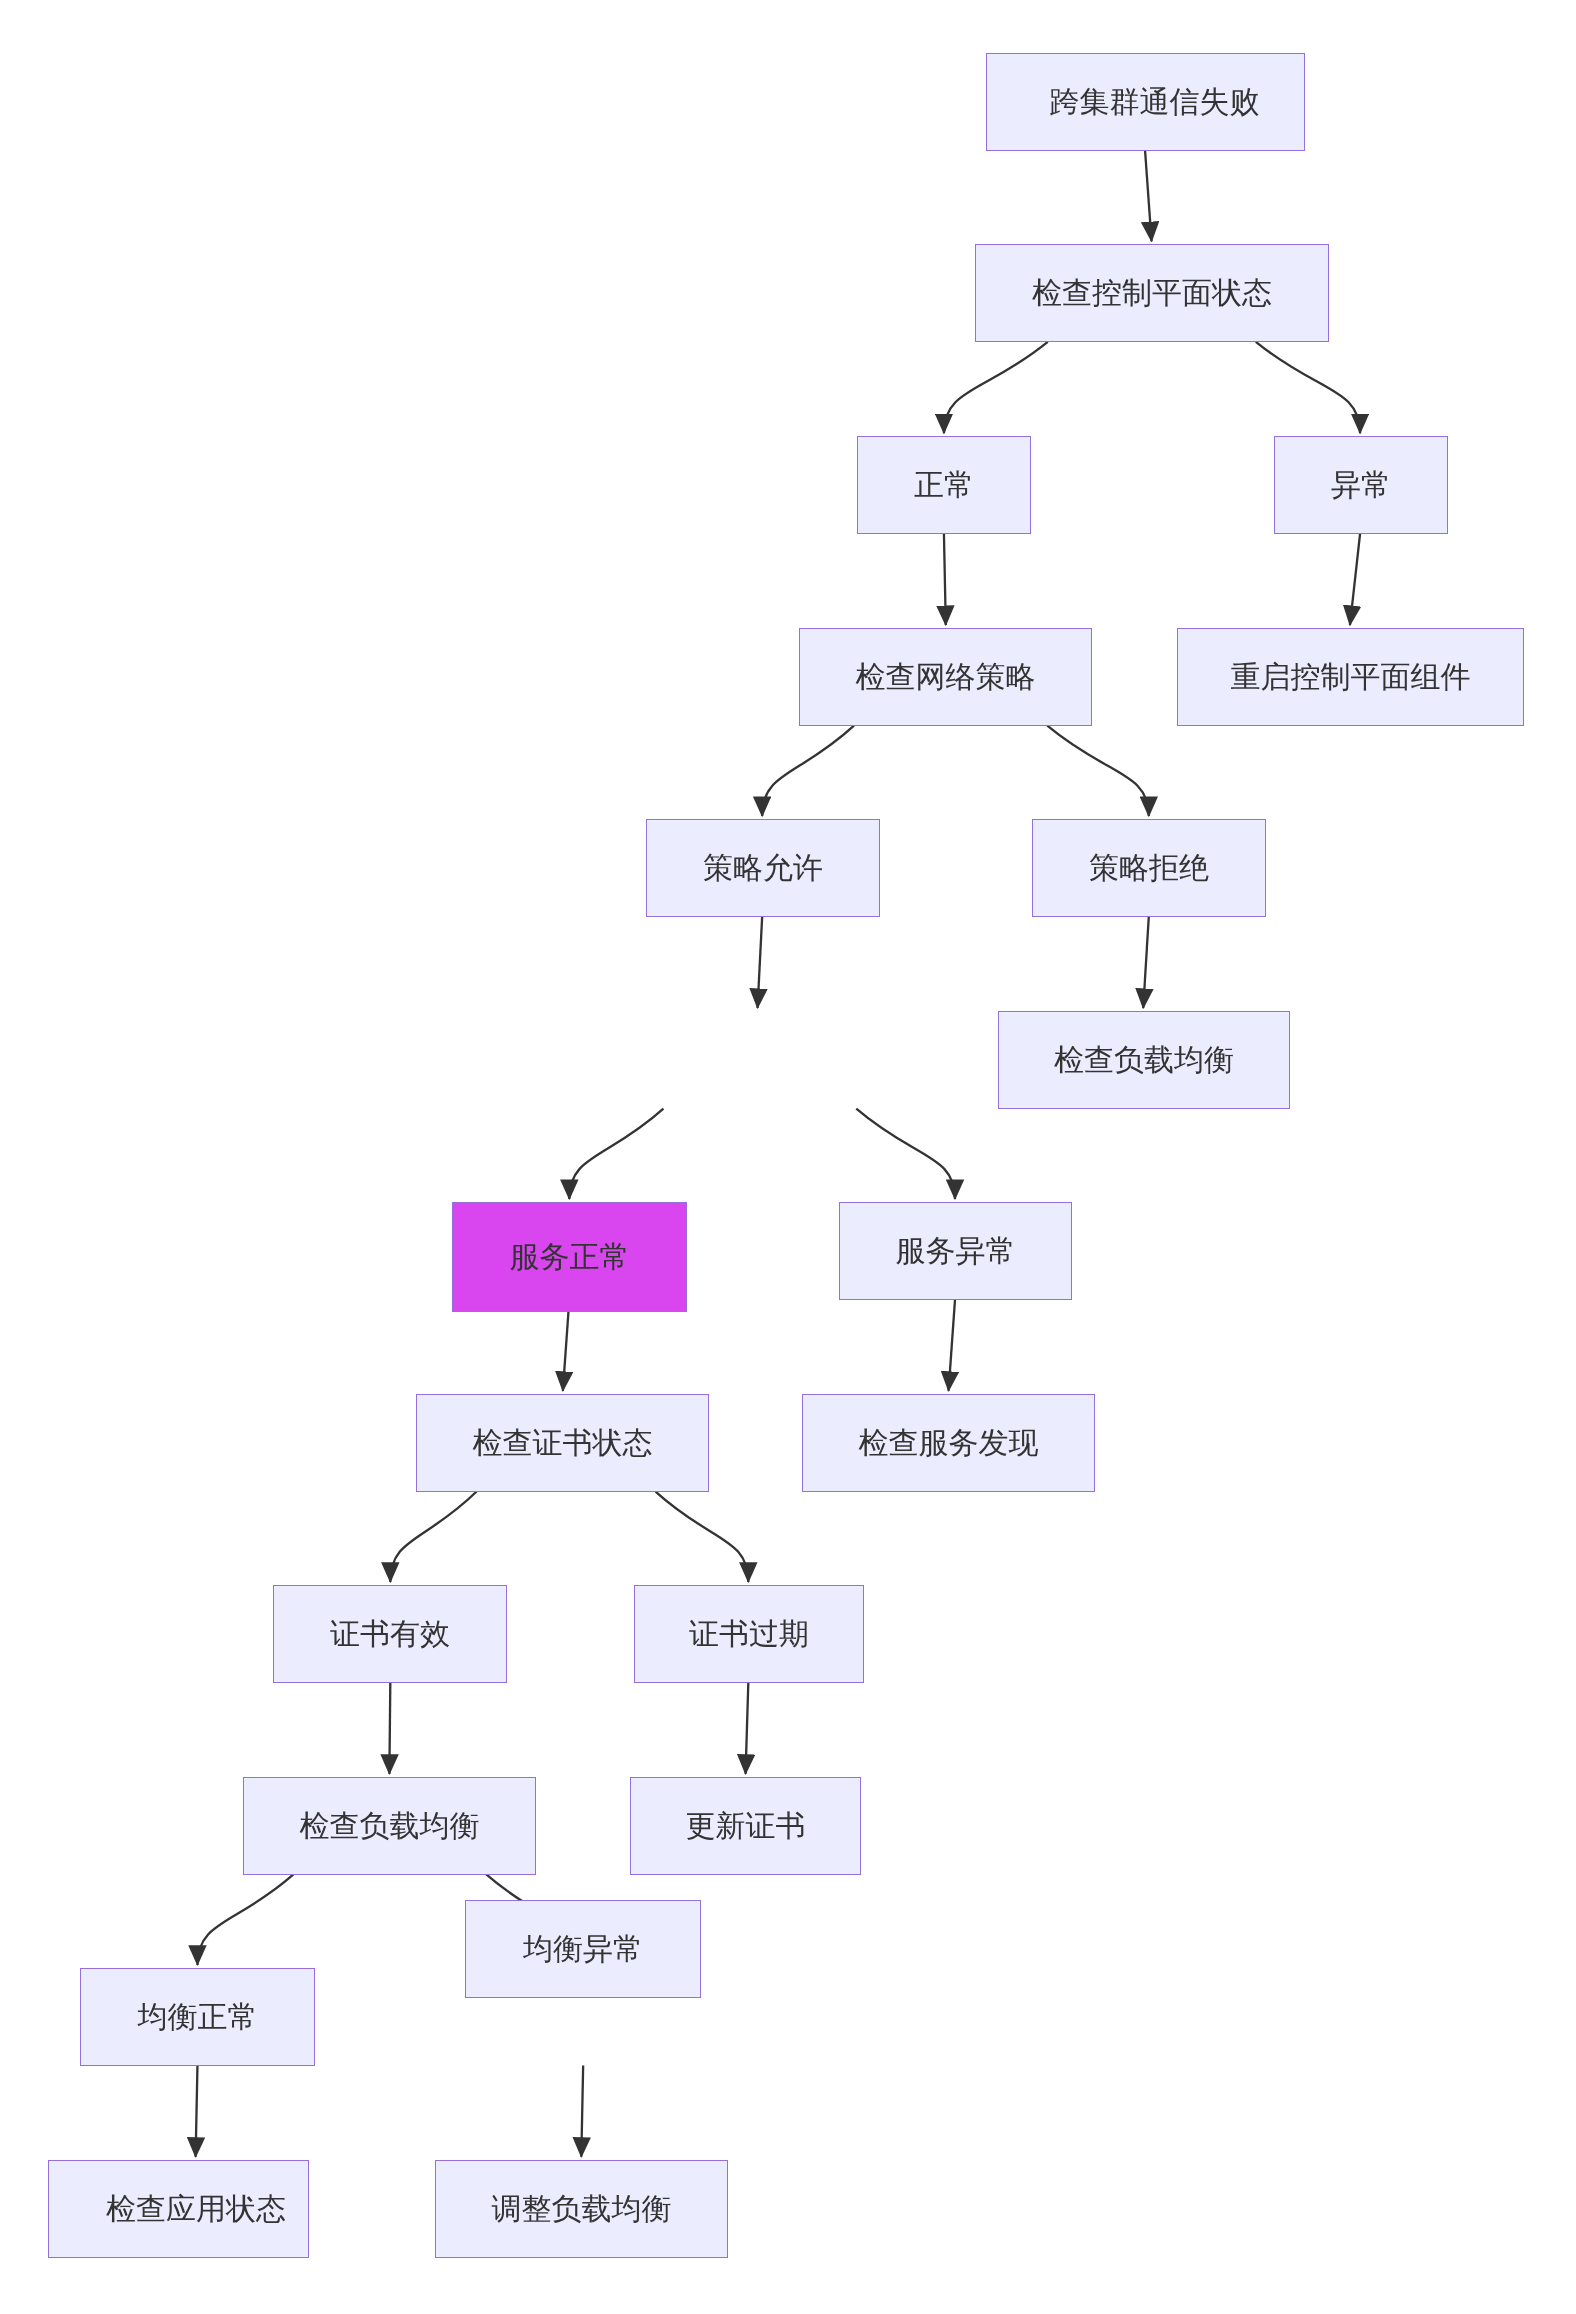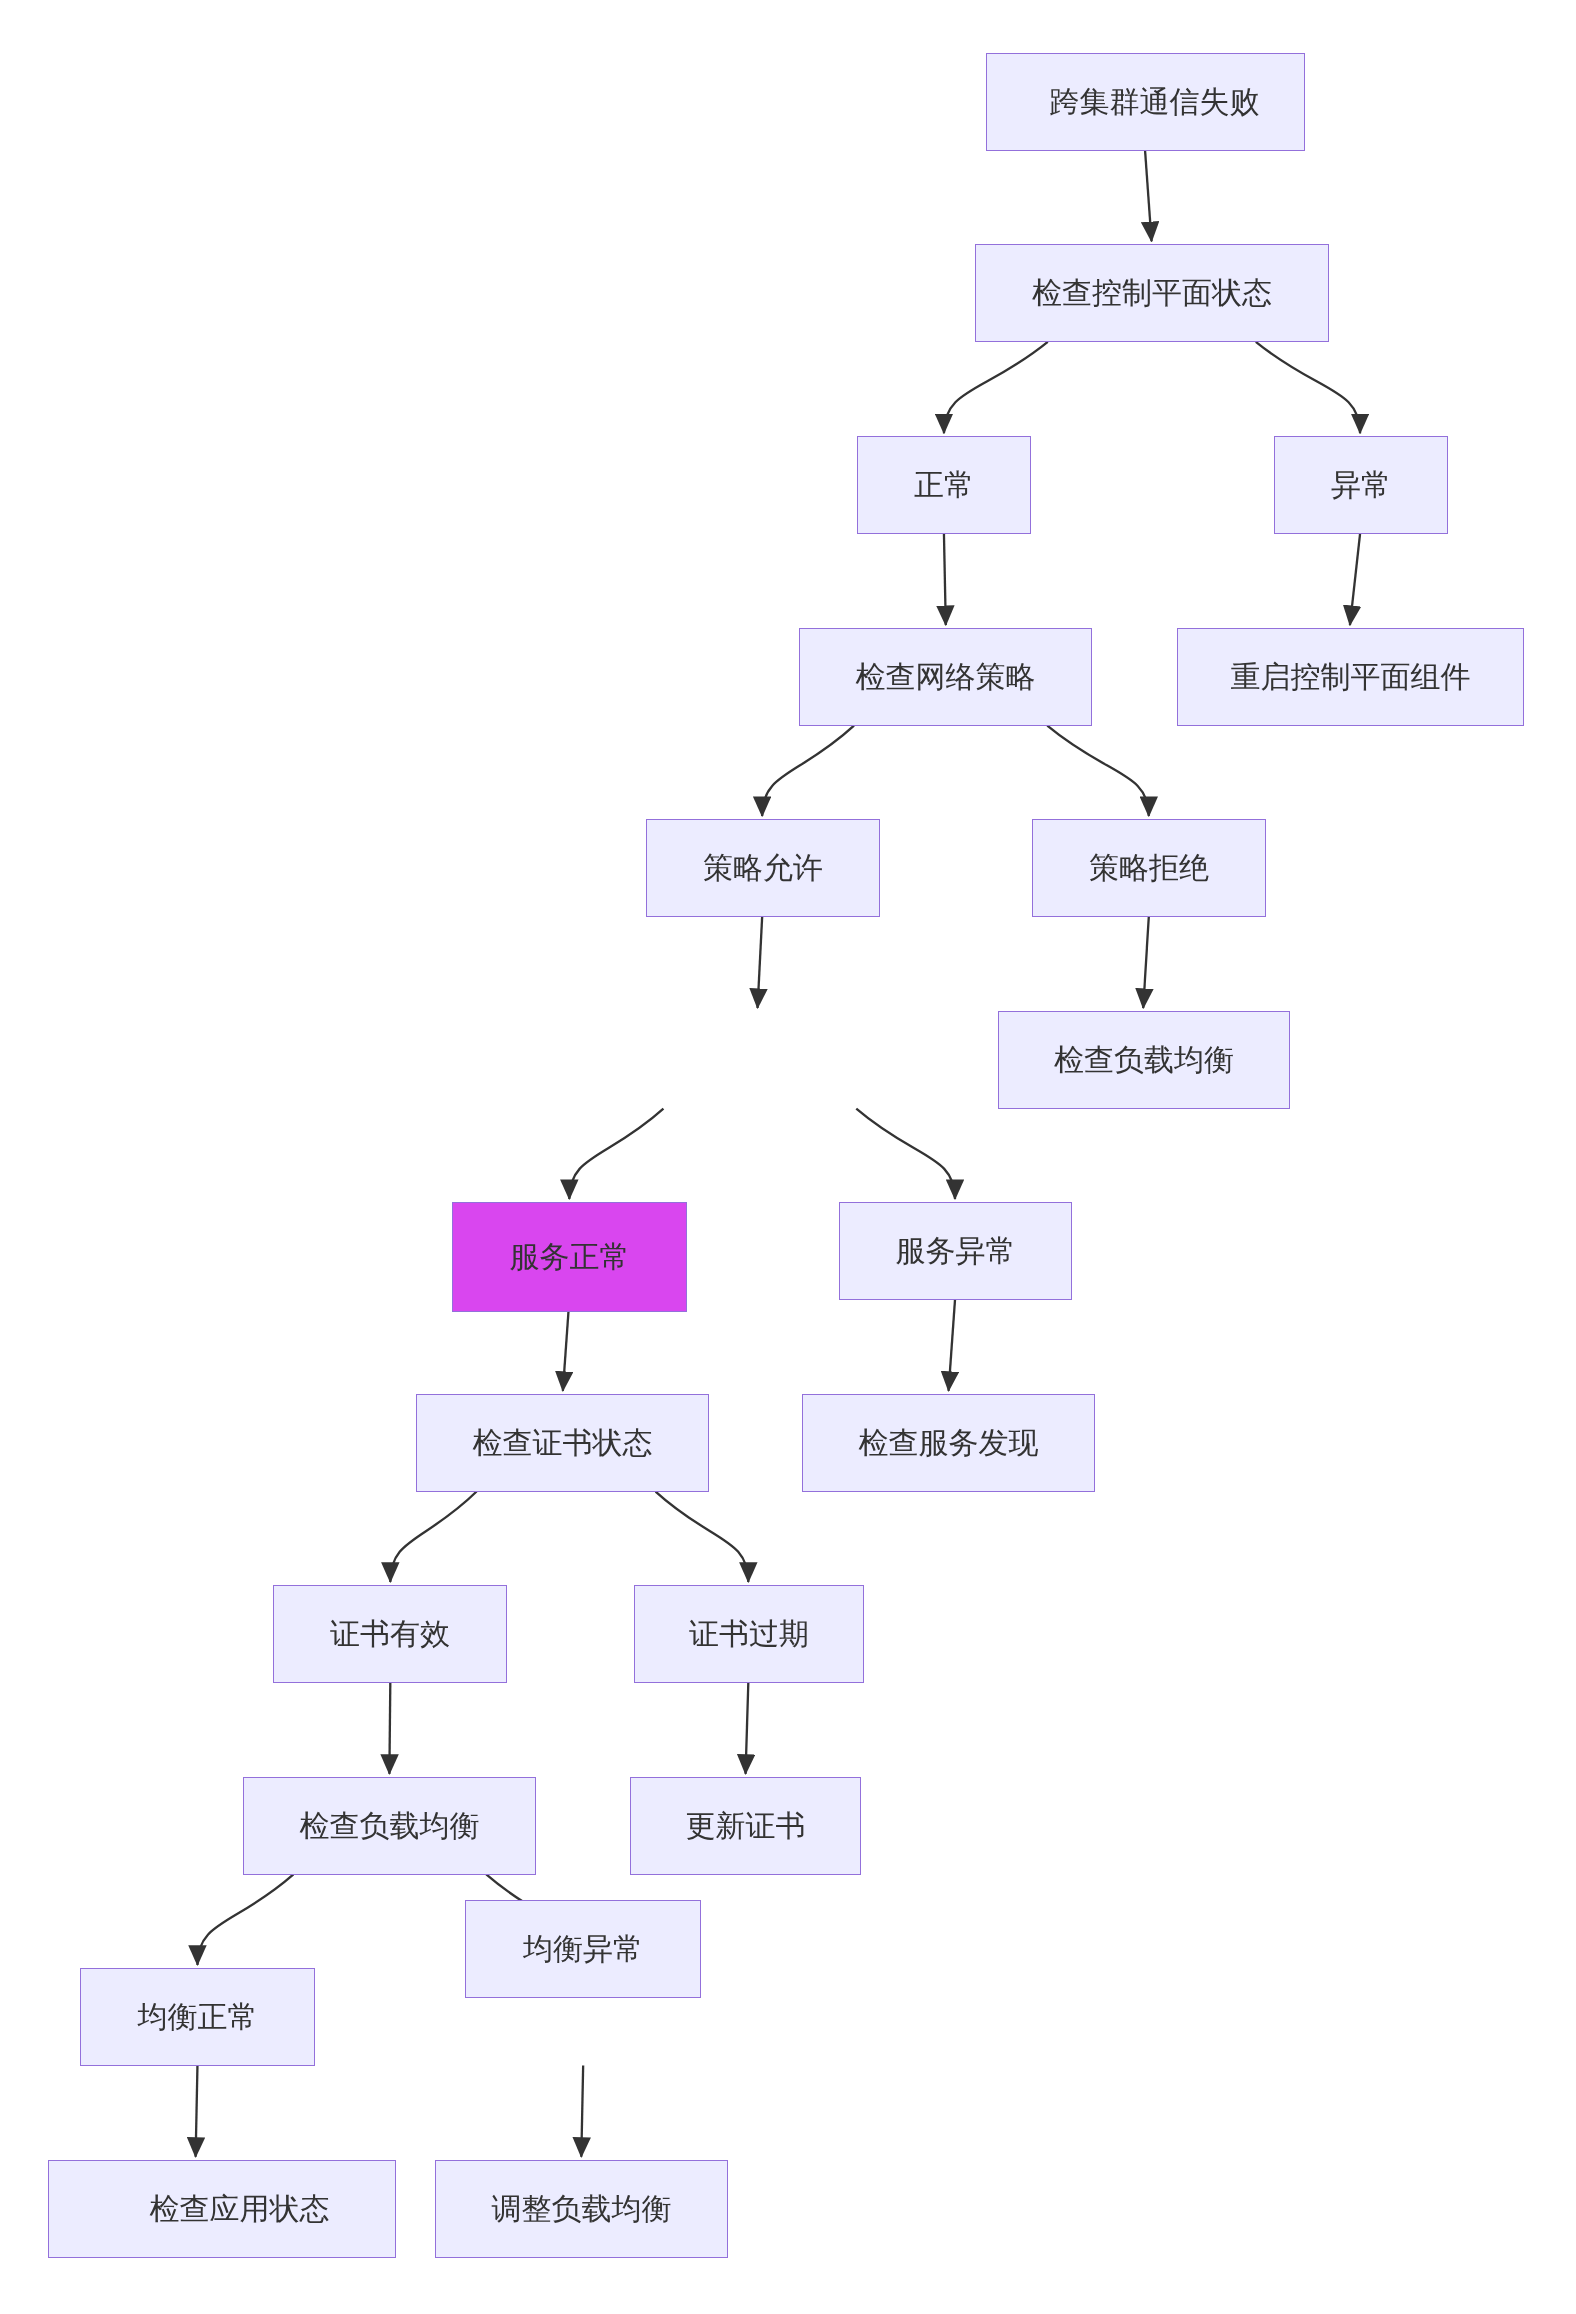--- a/index.html
+++ b/index.html
@@ -81,16 +81,16 @@
     <div class="node" style="left: 452px; top: 1202px; width: 235px; height: 110px; background: #d946ef; border-color: rgb(147, 112, 219); color: rgb(51, 51, 51);">服务正常</div>
     <div class="node" style="left: 839px; top: 1202px; width: 233px; height: 98px; background: rgb(236, 236, 255); border-color: rgb(147, 112, 219); color: rgb(51, 51, 51);">服务异常</div>
     <div class="node" style="left: 416px; top: 1394px; width: 293px; height: 98px; background: rgb(236, 236, 255); border-color: rgb(147, 112, 219); color: rgb(51, 51, 51);">检查证书状态</div>
     <div class="node" style="left: 802px; top: 1394px; width: 293px; height: 98px; background: rgb(236, 236, 255); border-color: rgb(147, 112, 219); color: rgb(51, 51, 51);">检查服务发现</div>
     <div class="node" style="left: 273px; top: 1585px; width: 234px; height: 98px; background: rgb(236, 236, 255); border-color: rgb(147, 112, 219); color: rgb(51, 51, 51);">证书有效</div>
     <div class="node" style="left: 634px; top: 1585px; width: 230px; height: 98px; background: rgb(236, 236, 255); border-color: rgb(147, 112, 219); color: rgb(51, 51, 51);">证书过期</div>
     <div class="node" style="left: 243px; top: 1777px; width: 293px; height: 98px; background: rgb(236, 236, 255); border-color: rgb(147, 112, 219); color: rgb(51, 51, 51);">检查负载均衡</div>
     <div class="node" style="left: 630px; top: 1777px; width: 231px; height: 98px; background: rgb(236, 236, 255); border-color: rgb(147, 112, 219); color: rgb(51, 51, 51);">更新证书</div>
     <div class="node" style="left: 80px; top: 1968px; width: 235px; height: 98px; background: rgb(236, 236, 255); border-color: rgb(147, 112, 219); color: rgb(51, 51, 51);">均衡正常</div>
     <div class="node" style="left: 465px; top: 1900px; width: 236px; height: 98px; background: rgb(236, 236, 255); border-color: rgb(147, 112, 219); color: rgb(51, 51, 51);">均衡异常</div>
-    <div class="node" style="left: 48px; top: 2160px; width: 348px; height: 98px; background: rgb(236, 236, 255); border-color: rgb(147, 112, 219); color: rgb(51, 51, 51); padding-left: 35px;">检查应用状态</div>
+    <div class="node" style="left: 48px; top: 2160px; width: 261px; height: 98px; background: rgb(236, 236, 255); border-color: rgb(147, 112, 219); color: rgb(51, 51, 51); padding-left: 35px;">检查应用状态</div>
     <div class="node" style="left: 435px; top: 2160px; width: 293px; height: 98px; background: rgb(236, 236, 255); border-color: rgb(147, 112, 219); color: rgb(51, 51, 51);">调整负载均衡</div>
   </div>
 
 
 </body></html>

